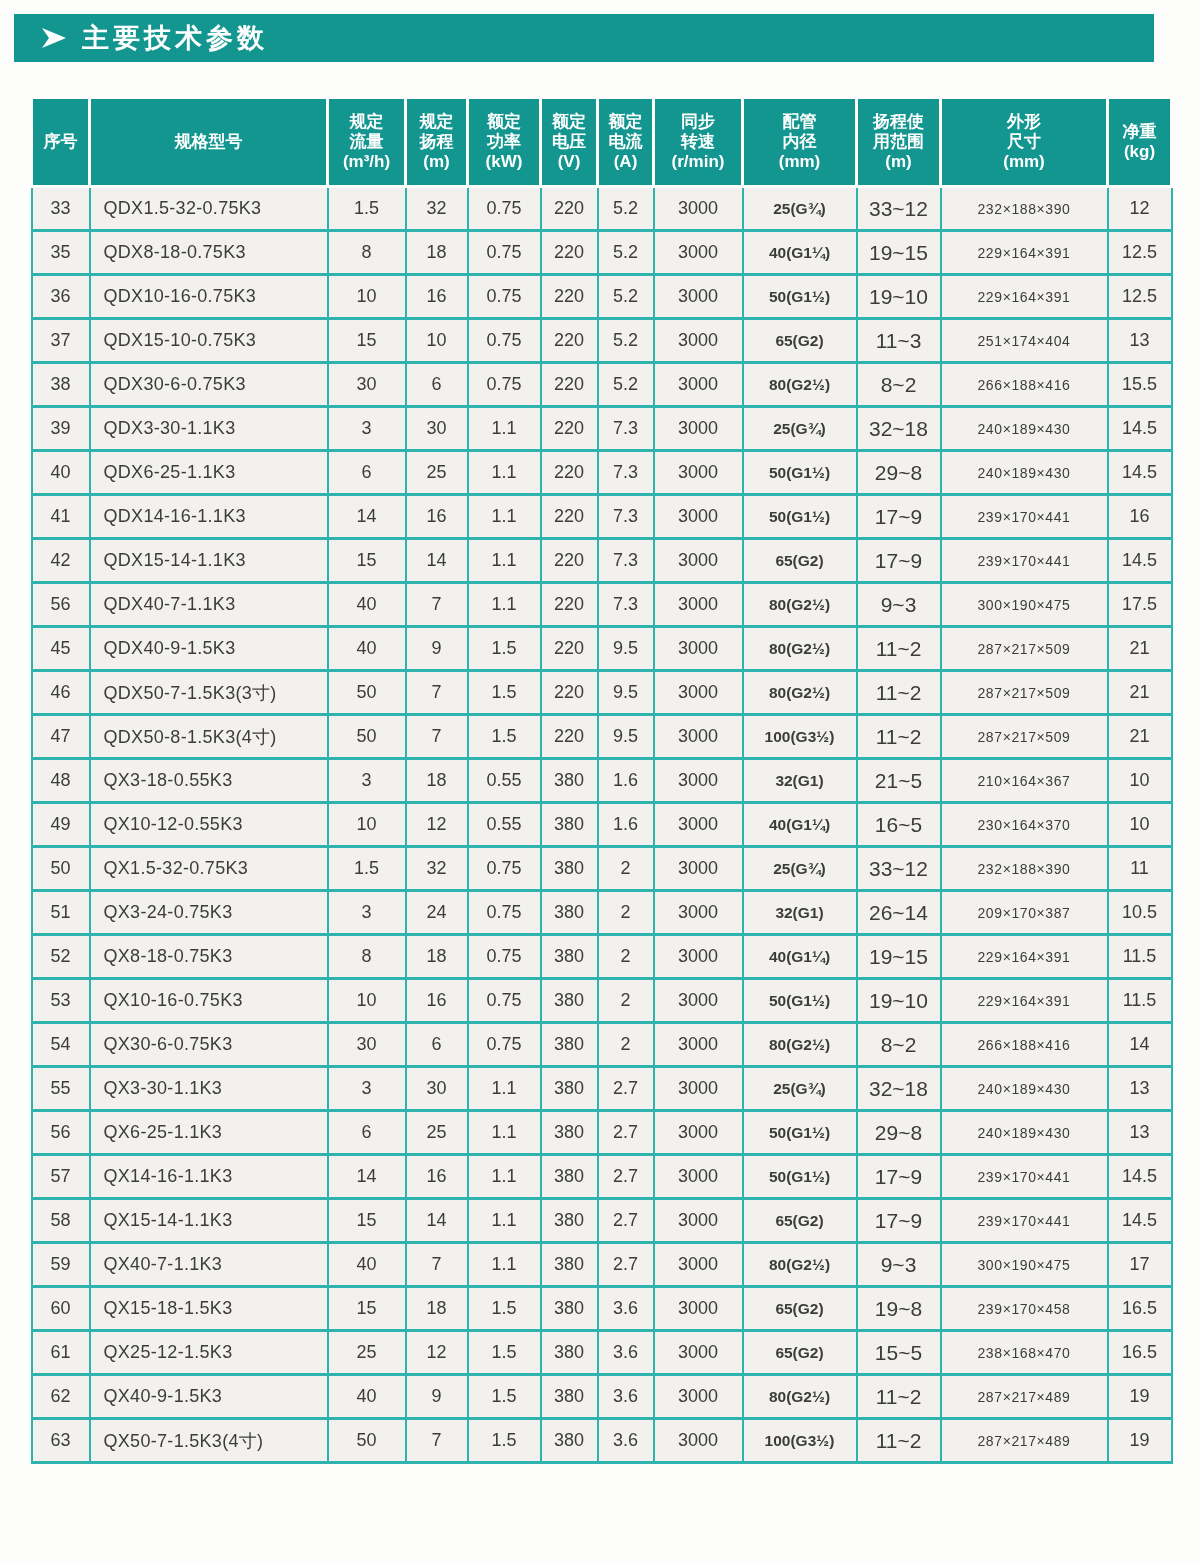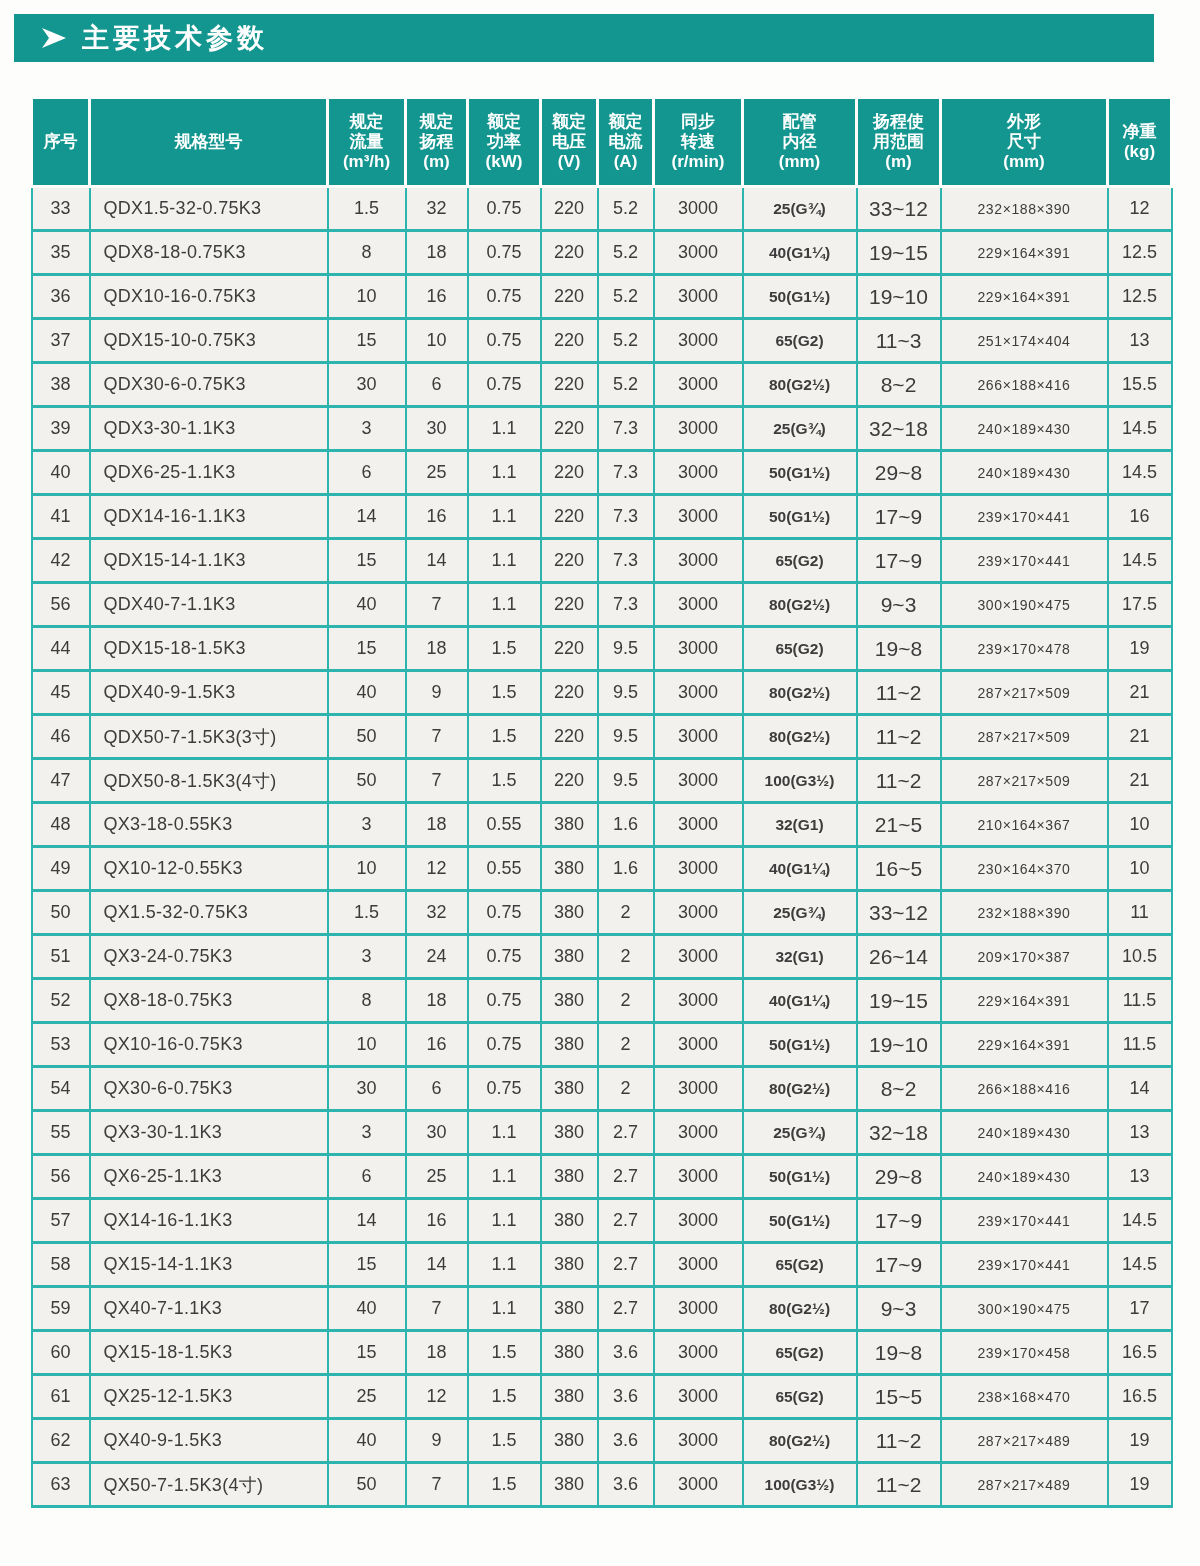--- a/index.html
+++ b/index.html
@@ -313,34 +313,20 @@
           <td class="power">1.1</td>
           <td class="voltage">220</td>
           <td class="current">7.3</td>
           <td class="speed">3000</td>
           <td class="pipe">80(G2½)</td>
           <td class="range">9~3</td>
           <td class="dims">300×190×475</td>
           <td class="weight">17.5</td>
         </tr>
         <tr>
-          <td class="index">44</td>
-          <td class="model">QDX15-18-1.5K3</td>
-          <td class="flow">15</td>
-          <td class="head">18</td>
-          <td class="power">1.5</td>
-          <td class="voltage">220</td>
-          <td class="current">9.5</td>
-          <td class="speed">3000</td>
-          <td class="pipe">65(G2)</td>
-          <td class="range">19~8</td>
-          <td class="dims">239×170×478</td>
-          <td class="weight">19</td>
-        </tr>
-        <tr>
           <td class="index">45</td>
           <td class="model">QDX40-9-1.5K3</td>
           <td class="flow">40</td>
           <td class="head">9</td>
           <td class="power">1.5</td>
           <td class="voltage">220</td>
           <td class="current">9.5</td>
           <td class="speed">3000</td>
           <td class="pipe">80(G2½)</td>
           <td class="range">11~2</td>

